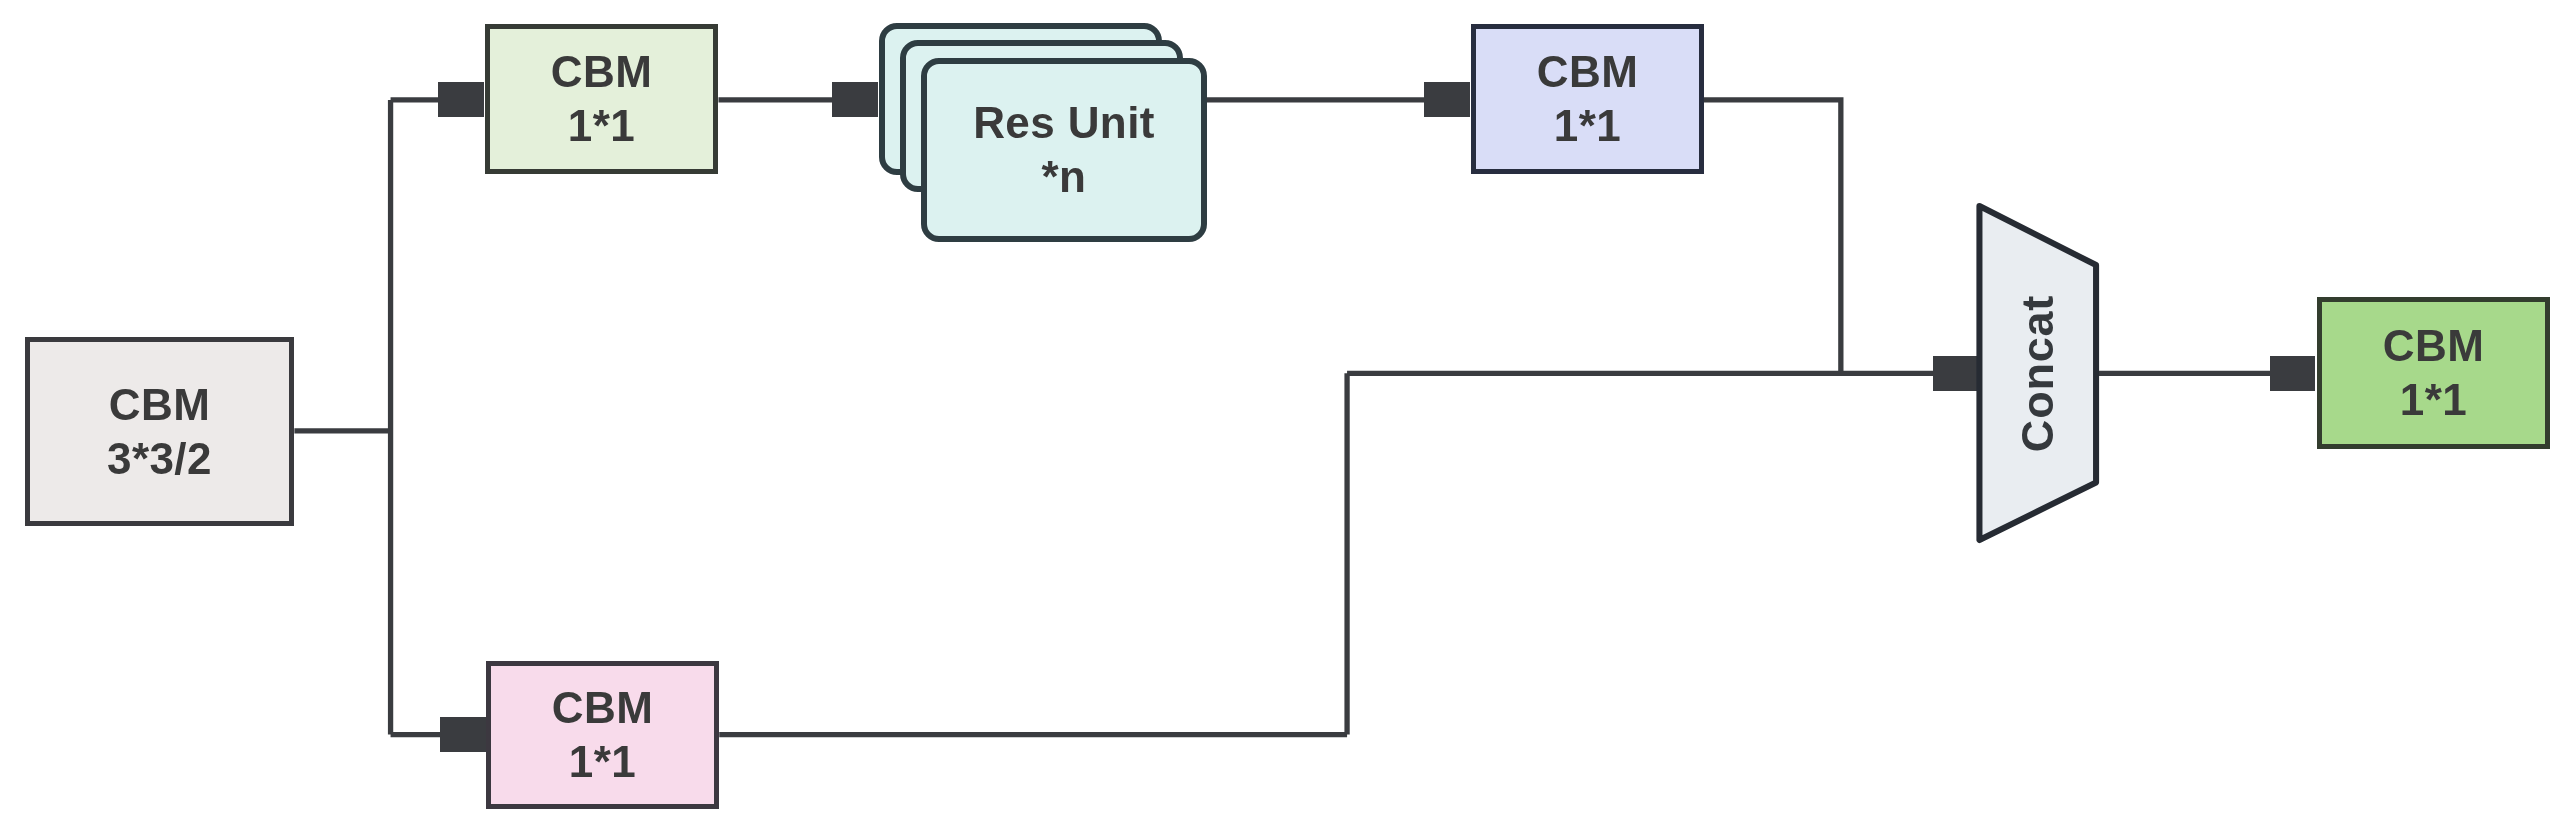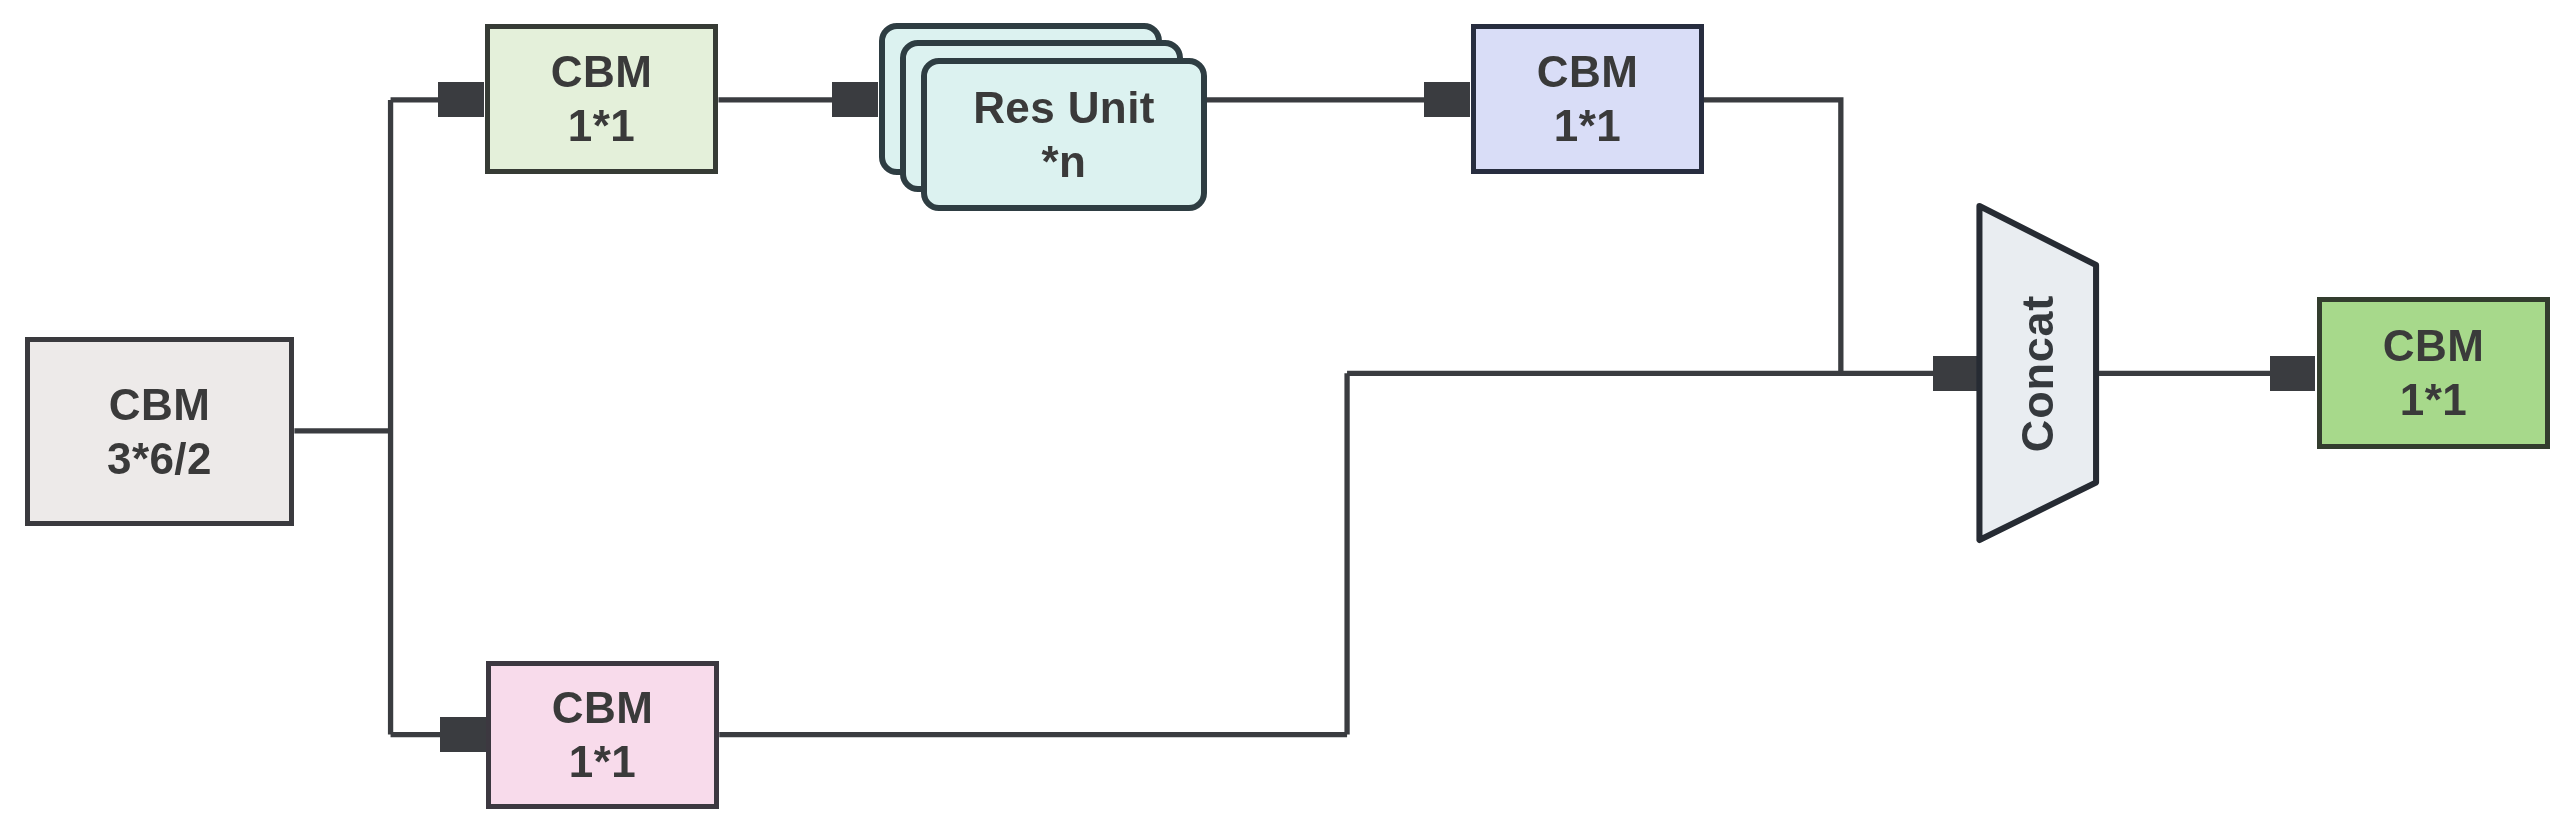--- a/index.html
+++ b/index.html
@@ -36,21 +36,21 @@
   .n-out    { left: 2317px; top: 297px; width: 233px; height: 152px; border: 5.3px solid #333D2E; }
 
   .res-card {
     position: absolute;
     box-sizing: border-box;
     border: 6px solid #2E3D42;
     border-radius: 18px;
   }
   .res-back  { left: 879px; top: 23px; width: 283px; height: 152px; }
   .res-mid   { left: 900px; top: 40px; width: 283px; height: 152px; }
-  .res-front { left: 921px; top: 58px; width: 286px; height: 153px; }
+  .res-front { left: 921px; top: 58px; width: 286px; height: 184px; }
 
   .concat-label {
     position: absolute;
     left: 1924px; top: 343px;
     width: 227px; height: 61px;
     display: flex; align-items: center; justify-content: center;
     transform: rotate(-90deg);
     font-weight: 700;
     font-size: 45px;
     color: #35393D;
@@ -79,21 +79,21 @@
     <path d="M949 970 H1778"></path>
     <path d="M1778 970 V493"></path>
     <path d="M1778 493 H2610" marker-end="url(#arw)"></path>
     <path d="M2768 493 H3055" marker-end="url(#arw)"></path>
 
     <polygon class="shape" points="2613,272 2767,350 2767,637 2613,713" fill="#E9EDF1"></polygon>
   </svg>
 
   <div class="node n-input" style="background-color: rgb(237, 234, 233);">
     <div>CBM</div>
-    <div>3*6/2</div>
+    <div>3*3/2</div>
   </div>
 
   <div class="node n-top" style="background-color: rgb(228, 240, 218);">
     <div>CBM</div>
     <div>1*1</div>
   </div>
 
   <div class="res-card res-back" style="background-color: rgb(220, 242, 240);"></div>
   <div class="res-card res-mid" style="background-color: rgb(220, 242, 240);"></div>
   <div class="node res-card res-front" style="background-color: rgb(220, 242, 240);">

